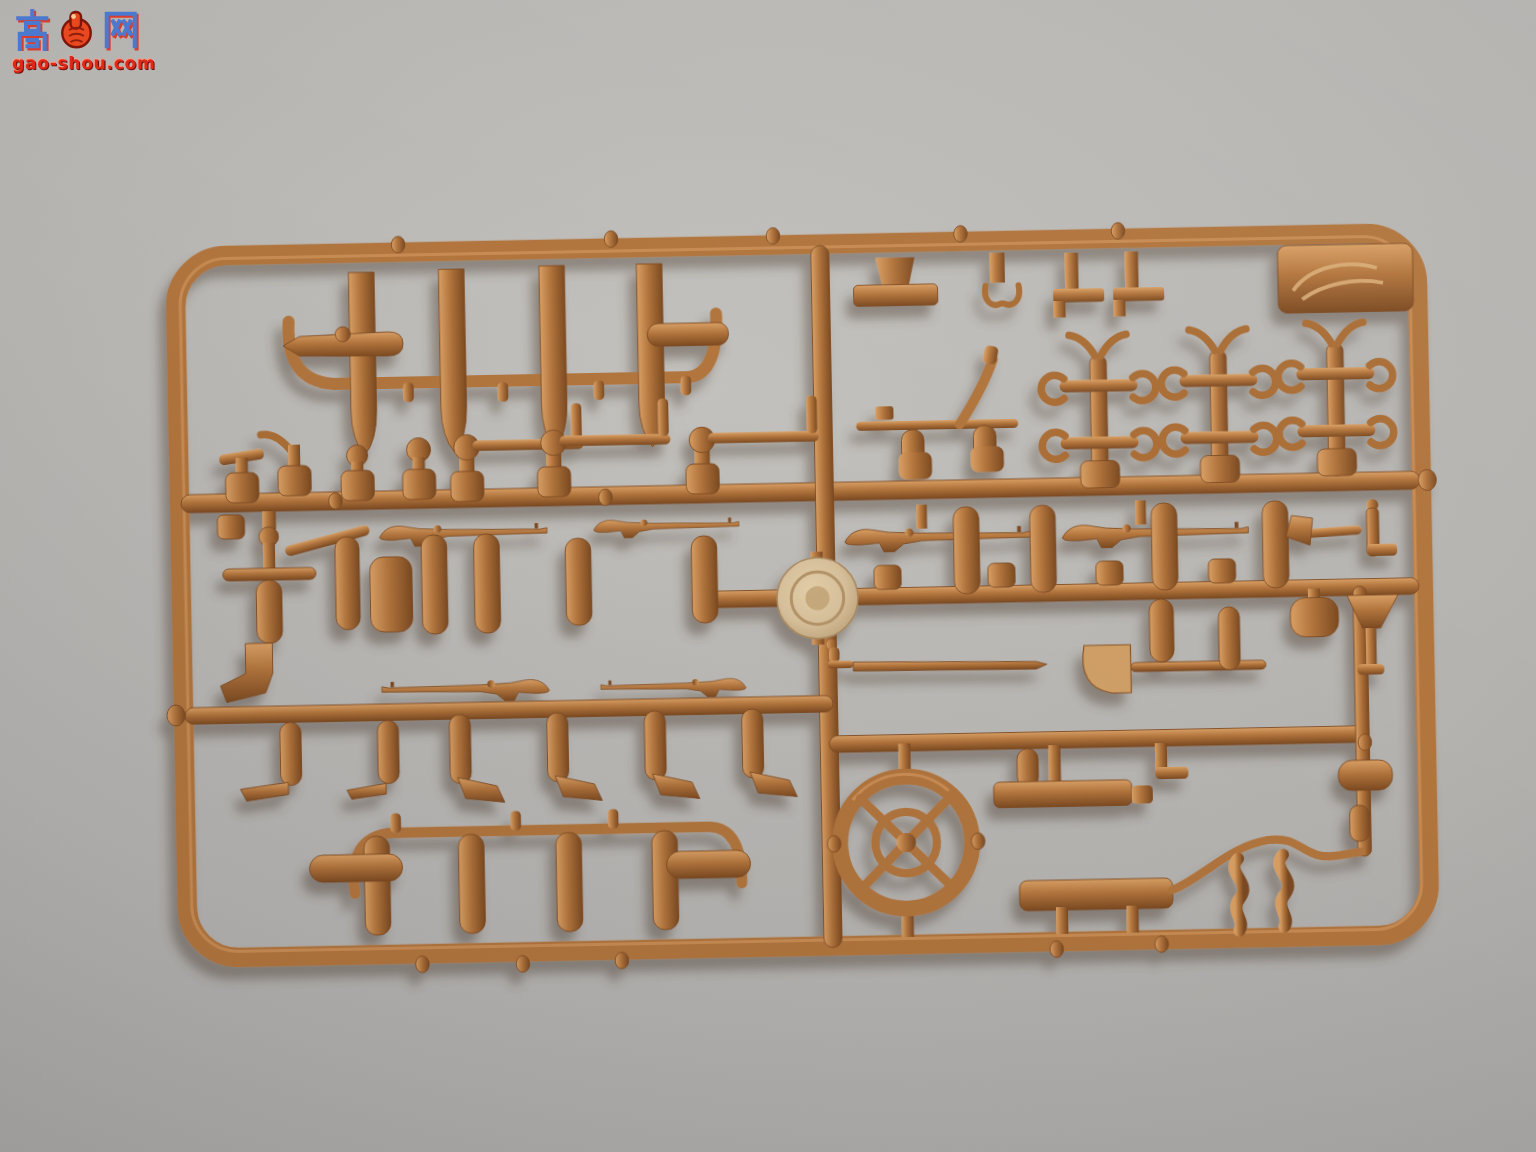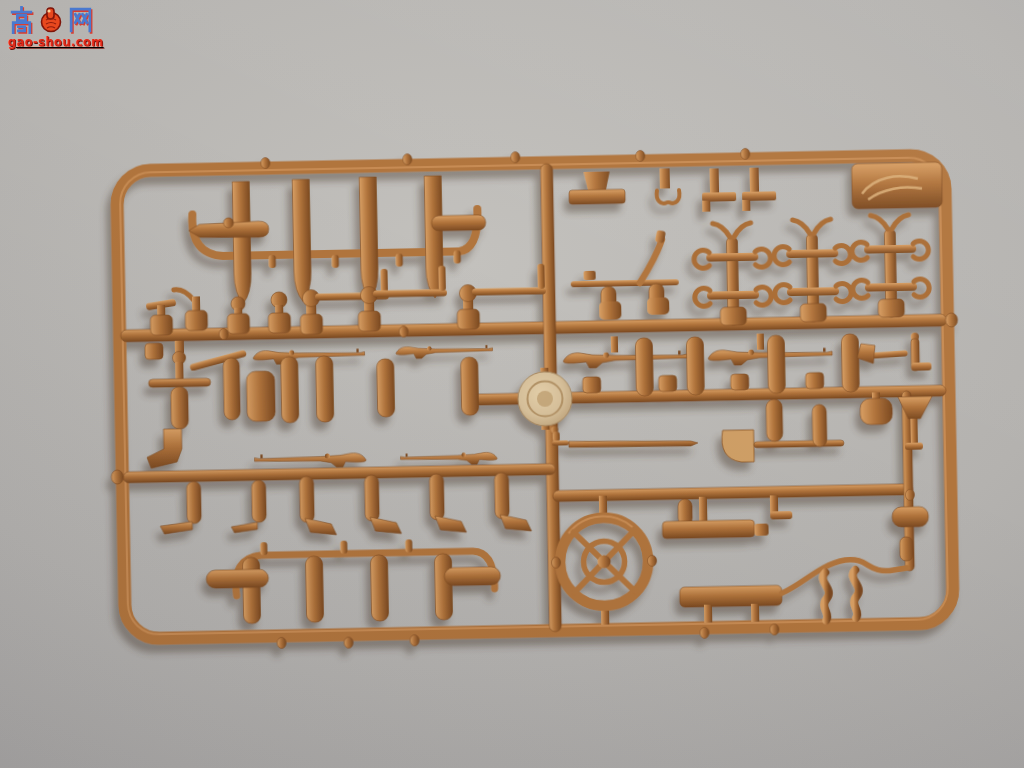--- a/index.html
+++ b/index.html
@@ -18,21 +18,21 @@
   .stage::after{
     content:"";position:absolute;inset:0;pointer-events:none;
     background:linear-gradient(205deg, rgba(255,255,255,.06) 0%, rgba(0,0,0,0) 40%, rgba(10,10,25,.07) 100%);
   }
   svg.scene{position:absolute;left:0;top:0;}
   .st-l{stop-color:var(--sprue_light);} .st-m{stop-color:var(--sprue);} .st-d{stop-color:var(--sprue_dark);}
   .sd-l{stop-color:var(--disc_light);} .sd-m{stop-color:var(--disc_mid);} .sd-e{stop-color:var(--disc_edge);}
   .rail{stroke:#7d4b22;stroke-width:.6;}
   .claw{fill:none;stroke:#aa6d36;stroke-width:5;stroke-linecap:round;}
   
-  .watermark{position:absolute;top:6px;left:8px;z-index:5;text-decoration:underline;}
+  .watermark{position:absolute;top:6px;left:8px;z-index:5;}
   .wm-row{display:flex;align-items:center;gap:3px;}
   .wm-url{
     font-weight:bold;font-size:11.5px;letter-spacing:.4px;color:var(--wm_red);
     text-shadow:.7px .7px 0 #6d120c, -.5px -.5px 0 #ff9c84; margin-top:1px;
   }
   .wm-glyph path.ghost{stroke:var(--wm_red);opacity:.85;}
   .wm-glyph path.ink{stroke:var(--wm_blue);}
   .wm-glyph path{fill:none;stroke-width:2.6;stroke-linecap:square;}
   .sr{position:absolute;width:1px;height:1px;overflow:hidden;clip-path:inset(50%);white-space:nowrap;}
 </style>

